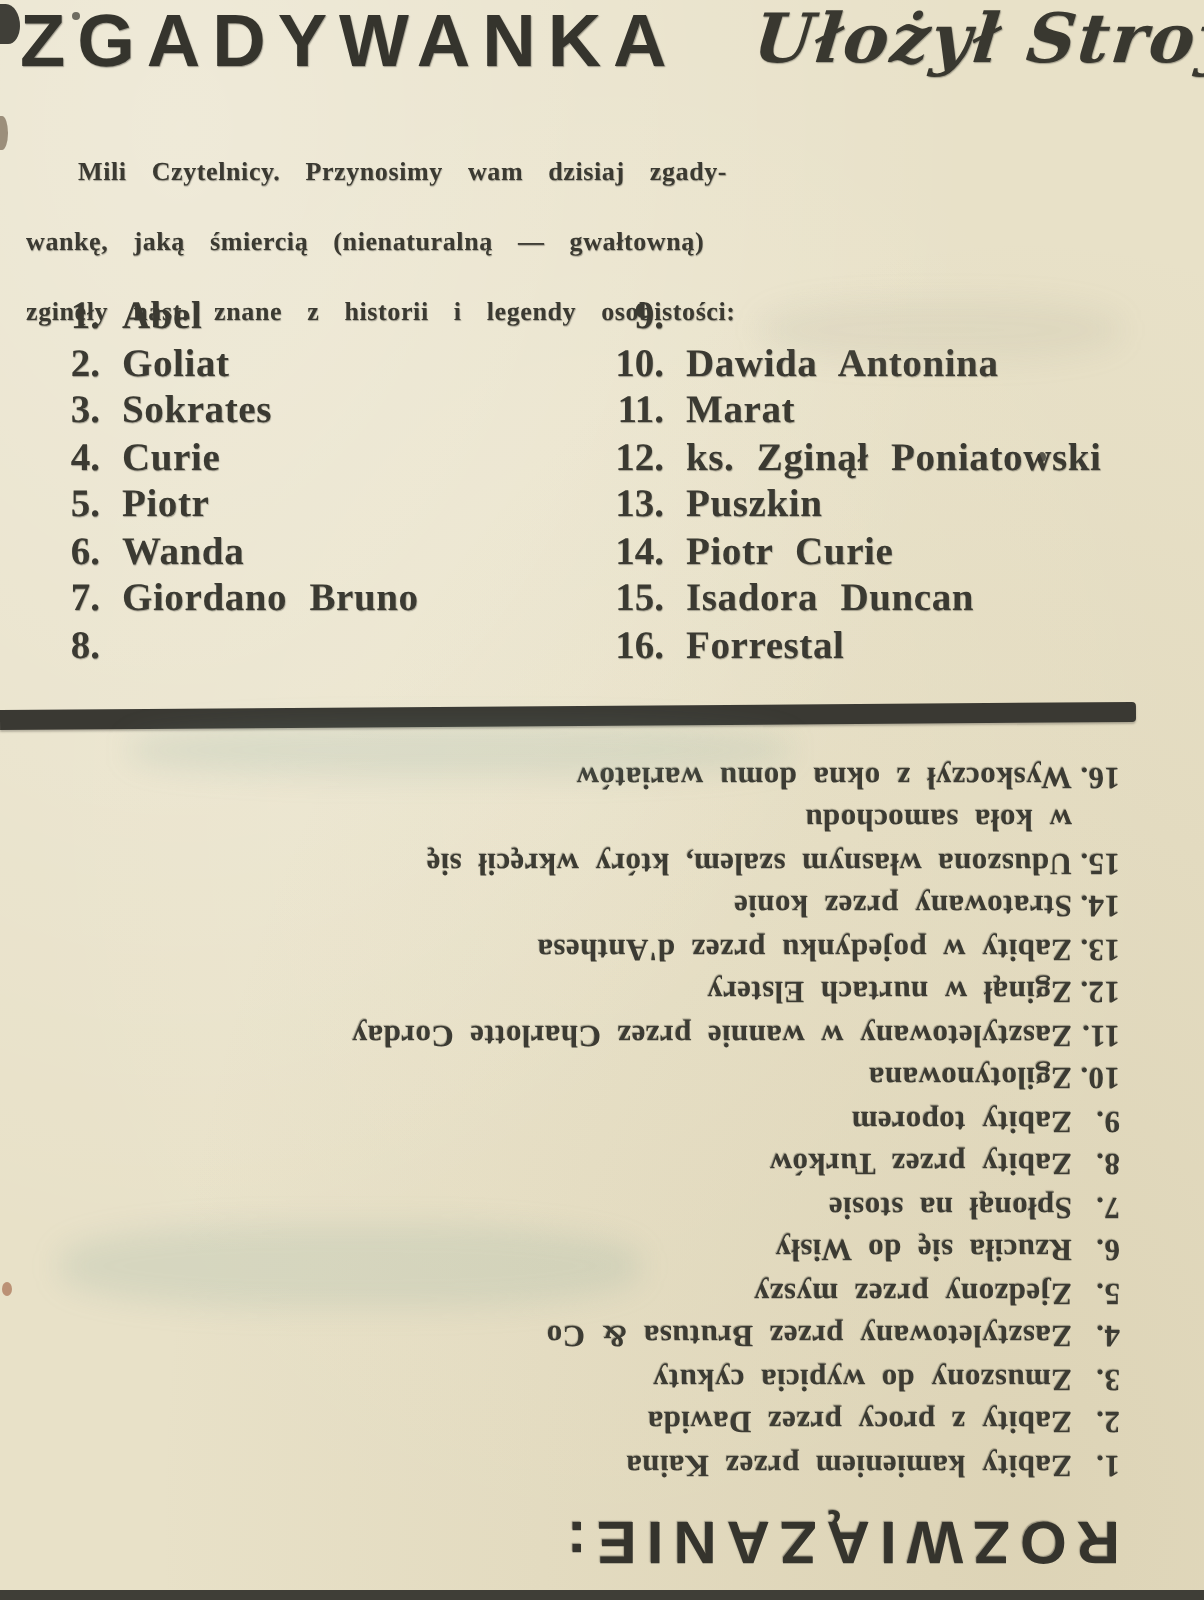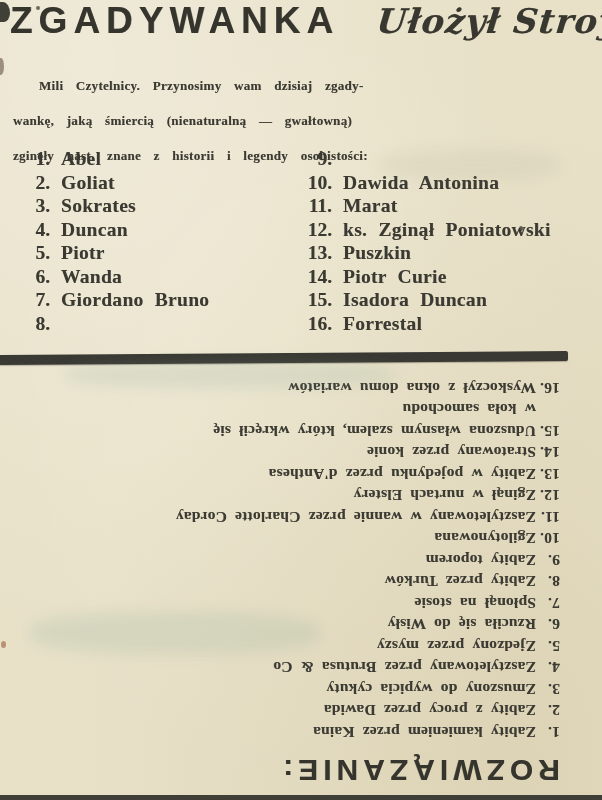--- a/index.html
+++ b/index.html
@@ -12,21 +12,21 @@
       radial-gradient(ellipse at 85% 95%, rgba(170,150,100,0.18), transparent 60%),
       radial-gradient(ellipse at 50% 50%, rgba(255,252,235,0.15), transparent 70%),
       #e8e1c8;
     font-family: "Liberation Serif", serif;
     color: #3b3a32;
   }
 
   
   .masthead {
     position: absolute; left: 10px; top: 0; right: 6px;
-    display: flex; align-items: center; gap: 36px;
+    display: flex; align-items: flex-start; gap: 36px;
     white-space: nowrap;
   }
   .masthead-title {
     font-family: "Liberation Sans", sans-serif;
     font-weight: 700;
     font-size: 37px;
     letter-spacing: 6px;
     color: #35342d;
     text-shadow: 0.4px 0.4px 0.6px rgba(53,52,45,0.45);
   }
@@ -168,21 +168,21 @@
         <span class="q-name">Goliat</span>
       </div>
 
       <div class="q-row">
         <span class="q-num">3.</span>
         <span class="q-name">Sokrates</span>
       </div>
 
       <div class="q-row">
         <span class="q-num">4.</span>
-        <span class="q-name">Duncan</span>
+        <span class="q-name">Curie</span>
       </div>
 
       <div class="q-row">
         <span class="q-num">5.</span>
         <span class="q-name">Piotr</span>
       </div>
 
       <div class="q-row">
         <span class="q-num">6.</span>
         <span class="q-name">Wanda</span>

